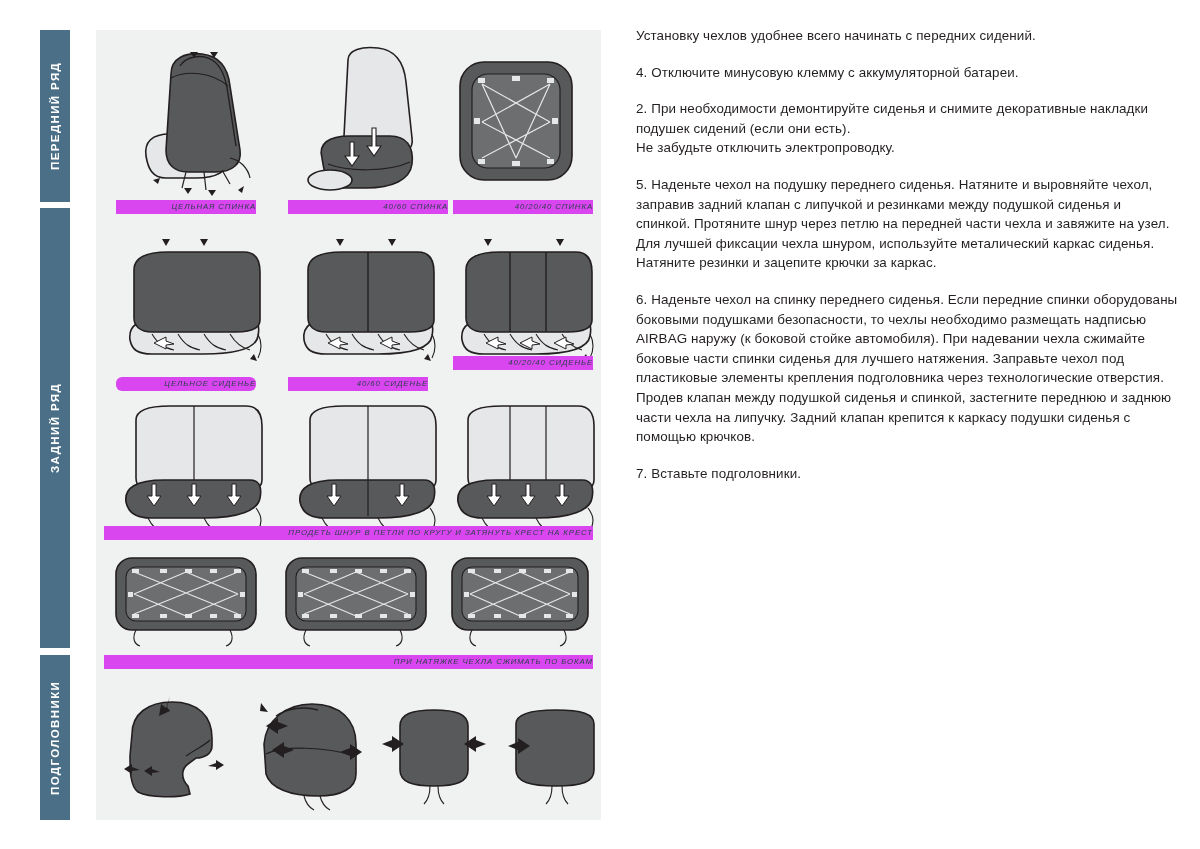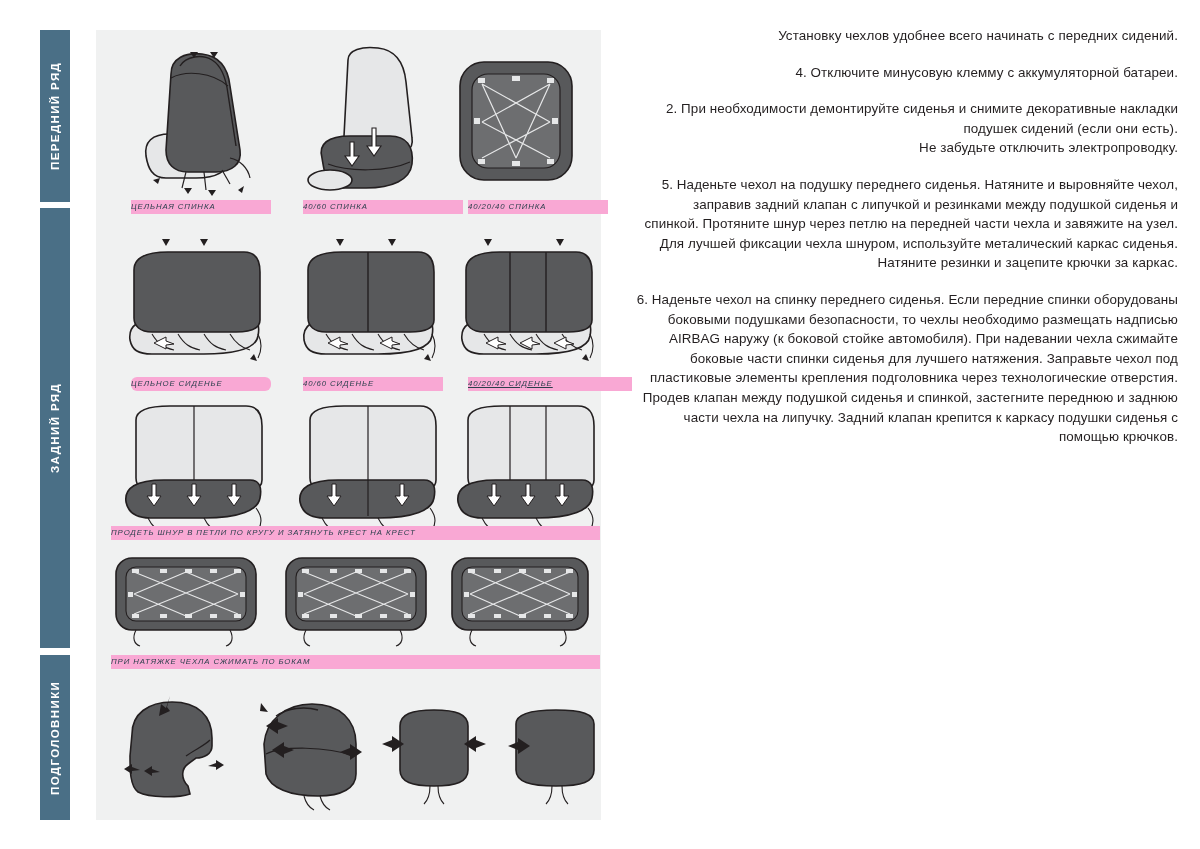--- a/index.html
+++ b/index.html
@@ -54,42 +54,40 @@
     position: absolute;
     left: 96px; top: 30px;
     width: 505px; height: 790px;
     background: #f0f1f1;
   }
   .row { position: absolute; left: 0; width: 505px; }
   .cell { position: absolute; }
 
   .caption {
     position: absolute;
-    background: #f9a8d4;
+    background: #d946ef;
     color: #2b3f4c;
     font-size: 7.8px;
     letter-spacing: 0.9px;
-    text-align: left;
+    text-align: right;
     line-height: 14px;
     height: 14px;
     font-style: italic;
     white-space: nowrap;
     overflow: hidden;
-    margin-left: 15px;
-  }
-  .caption.wide { left: 0; width: 489px; }
+  }
+  .caption.wide { left: 8px; width: 489px; }
 
   svg { display: block; overflow: visible; }
 
   
   .right {
     position: relative;
     width: 590px; height: 849px;
     padding: 26px 22px 20px 26px;
-    text-align: right;
   }
   .right p {
     margin: 0 0 17px 0;
     font-size: 13.4px;
     line-height: 19.6px;
     color: #231f20;
     letter-spacing: 0.1px;
   }
 </style>
 </head>
@@ -267,21 +265,21 @@
               <path d="M58 122 l-8 -3 l0 -4 l-12 6 l12 6 l0 -4 l8 -1 z"></path>
               <path d="M92 122 l-8 -3 l0 -4 l-12 6 l12 6 l0 -4 l8 -1 z"></path>
               <path d="M126 122 l-8 -3 l0 -4 l-12 6 l12 6 l0 -4 l8 -1 z"></path>
             </g>
           </svg>
         </div>
       </div>
 
       <div class="caption" style="left:20px; top:347px; width:140px;border-radius:6px;">ЦЕЛЬНОЕ СИДЕНЬЕ</div>
       <div class="caption" style="left:192px; top:347px; width:140px;">40/60 СИДЕНЬЕ</div>
-      <div class="caption" style="left:357px; top:347px; width:164px;text-decoration:underline;">40/20/40 СИДЕНЬЕ</div>
+      <div class="caption" style="left:357px; top:326px; width:140px;">40/20/40 СИДЕНЬЕ</div>
 
       <div class="row" style="top:368px; height:140px;">
         <div class="cell" style="left:12px; top:0;">
           <svg width="160" height="140" viewBox="0 0 160 140">
             <g stroke="#231f20" stroke-width="1.6">
               <path d="M28 22 C28 12 40 8 62 8 L138 8 C150 8 154 16 154 28 L154 82 C154 90 146 94 130 94 L46 94 C34 94 28 88 28 80 Z" fill="#e6e7e8"></path>
               <path d="M18 104 C16 90 28 82 56 82 L142 82 C152 82 154 90 152 100 C150 112 132 120 96 120 L42 120 C28 120 20 114 18 104 Z" fill="#58595b"></path>
               <path d="M86 8 L86 82" stroke="#231f20" stroke-width="1.2"></path>
             </g>
             <g fill="none" stroke="#231f20" stroke-width="1.1">
@@ -485,15 +483,16 @@
     </div>
   </div>
 
   <div class="right">
     <p>Установку чехлов удобнее всего начинать с передних сидений.</p>
     <p>4. Отключите минусовую клемму с аккумуляторной батареи.</p>
     <p style="white-space:pre-line">2. При необходимости демонтируйте сиденья и снимите декоративные накладки подушек сидений (если они есть).
 Не забудьте отключить электропроводку.</p>
     <p>5. Наденьте чехол на подушку переднего сиденья. Натяните и выровняйте чехол, заправив задний клапан с липучкой и резинками между подушкой сиденья и спинкой. Протяните шнур через петлю на передней части чехла и завяжите на узел. Для лучшей фиксации чехла шнуром, используйте металический каркас сиденья. Натяните резинки и зацепите крючки за каркас.</p>
     <p>6. Наденьте чехол на спинку переднего сиденья. Если передние спинки оборудованы боковыми подушками безопасности, то чехлы необходимо размещать надписью AIRBAG наружу (к боковой стойке автомобиля). При надевании чехла сжимайте боковые части спинки сиденья для лучшего натяжения. Заправьте чехол под пластиковые элементы крепления подголовника через технологические отверстия. Продев клапан между подушкой сиденья и спинкой, застегните переднюю и заднюю части чехла на липучку. Задний клапан крепится к каркасу подушки сиденья с помощью крючков.</p>
+    <p>7. Вставьте подголовники.</p>
   </div>
 
 </div>
 
 </body></html>

